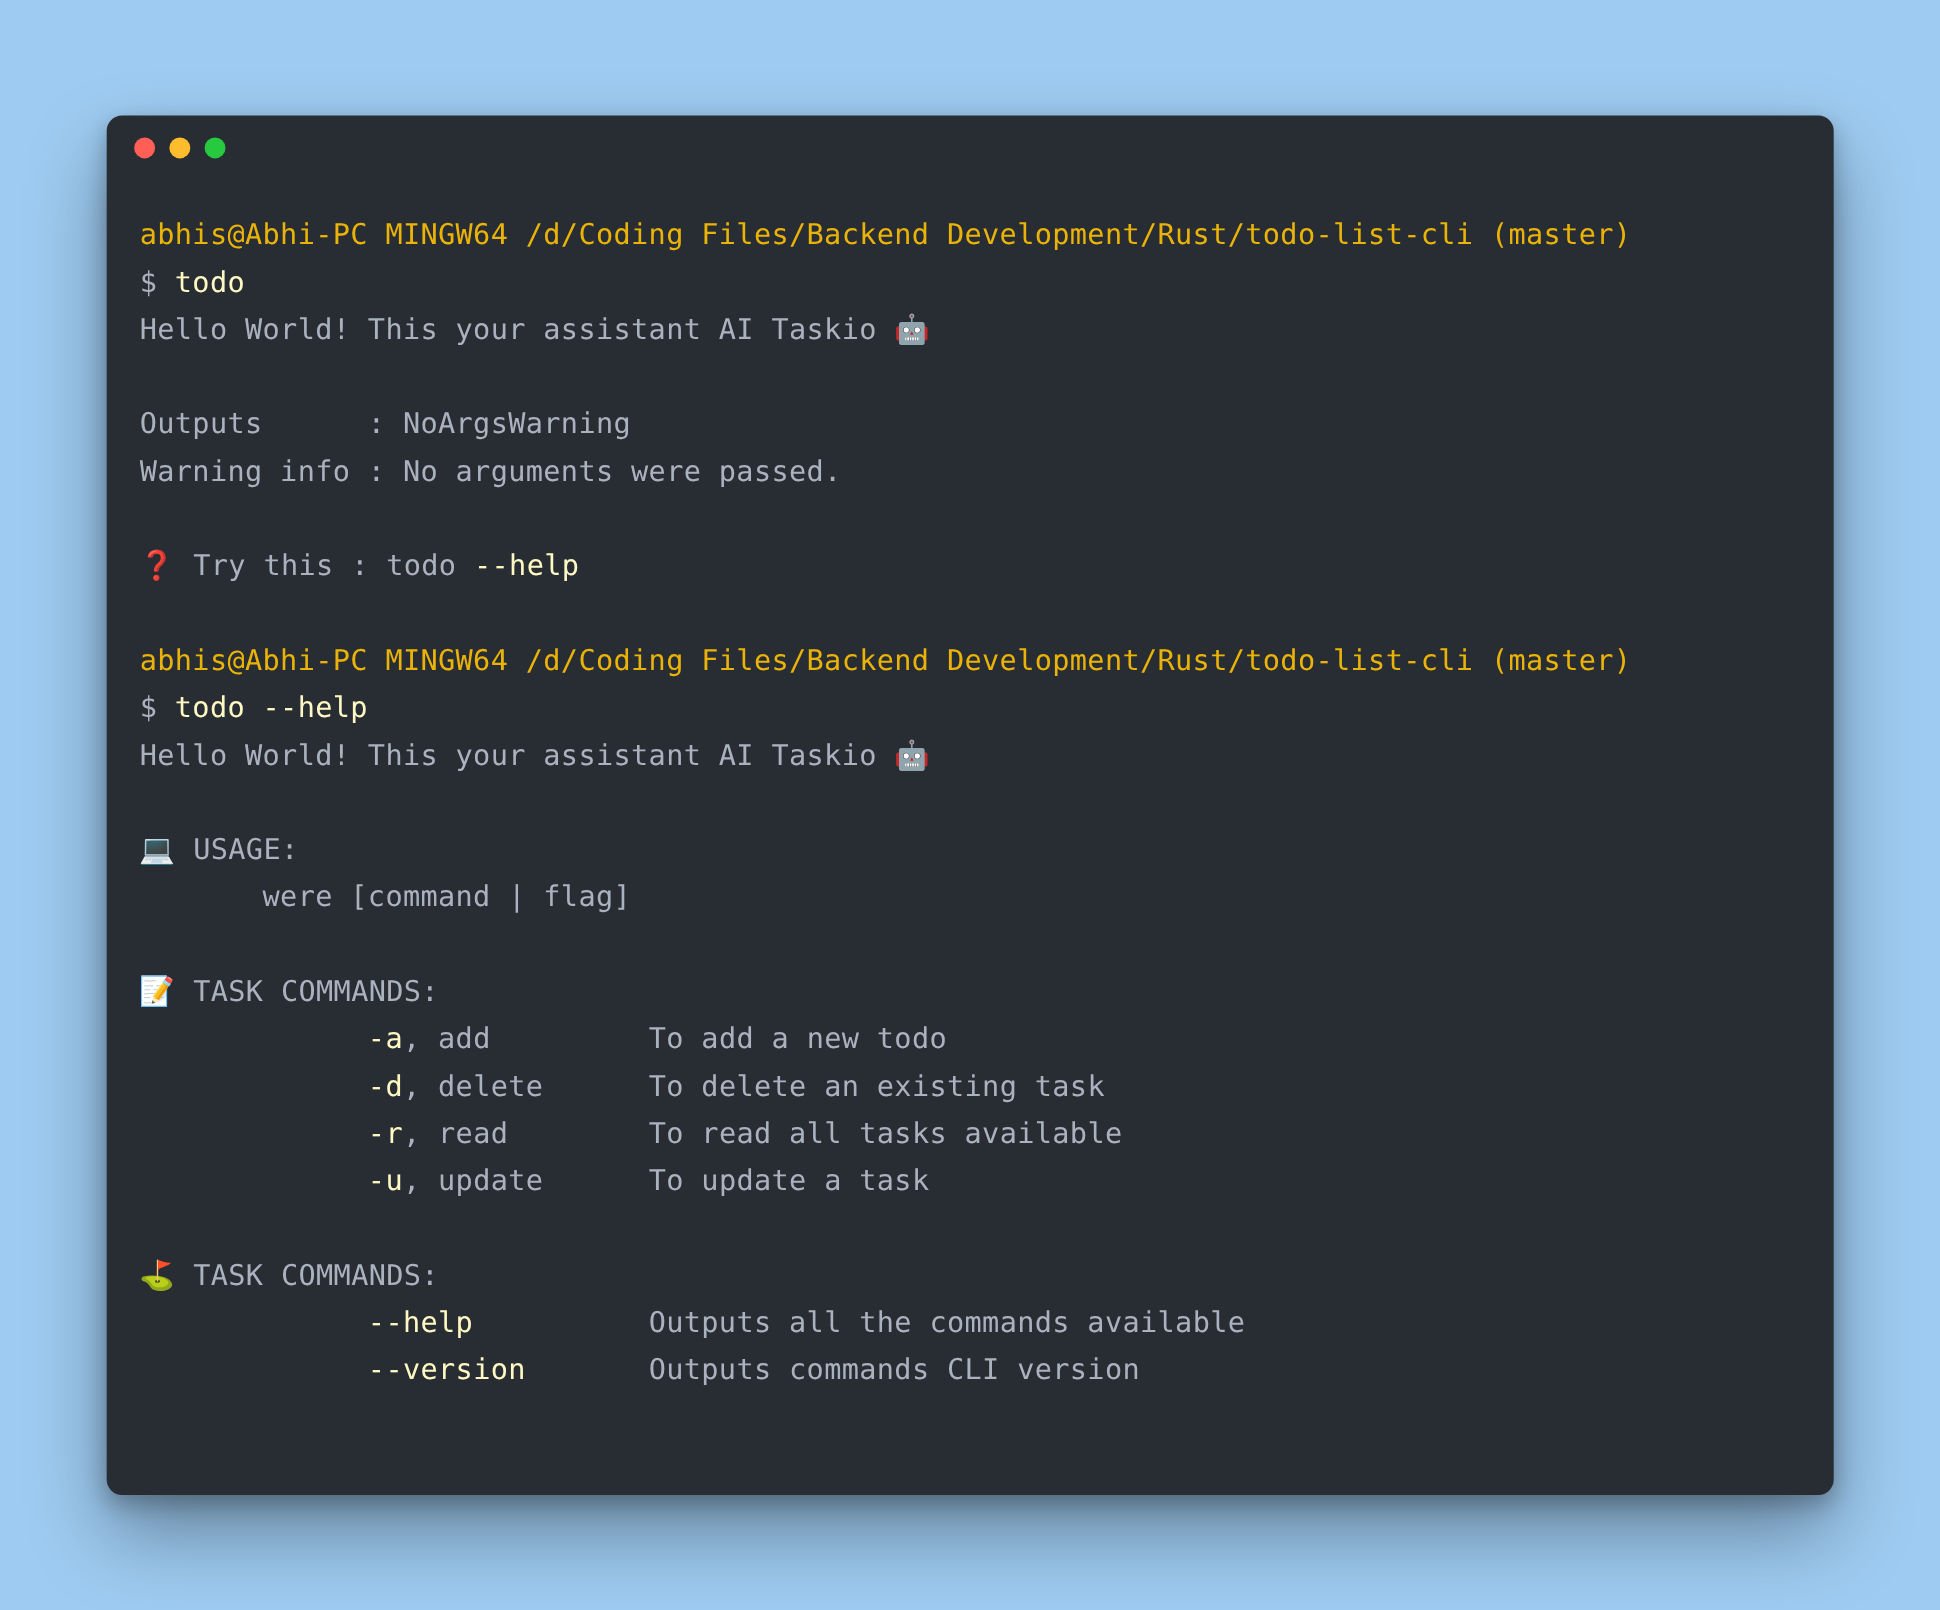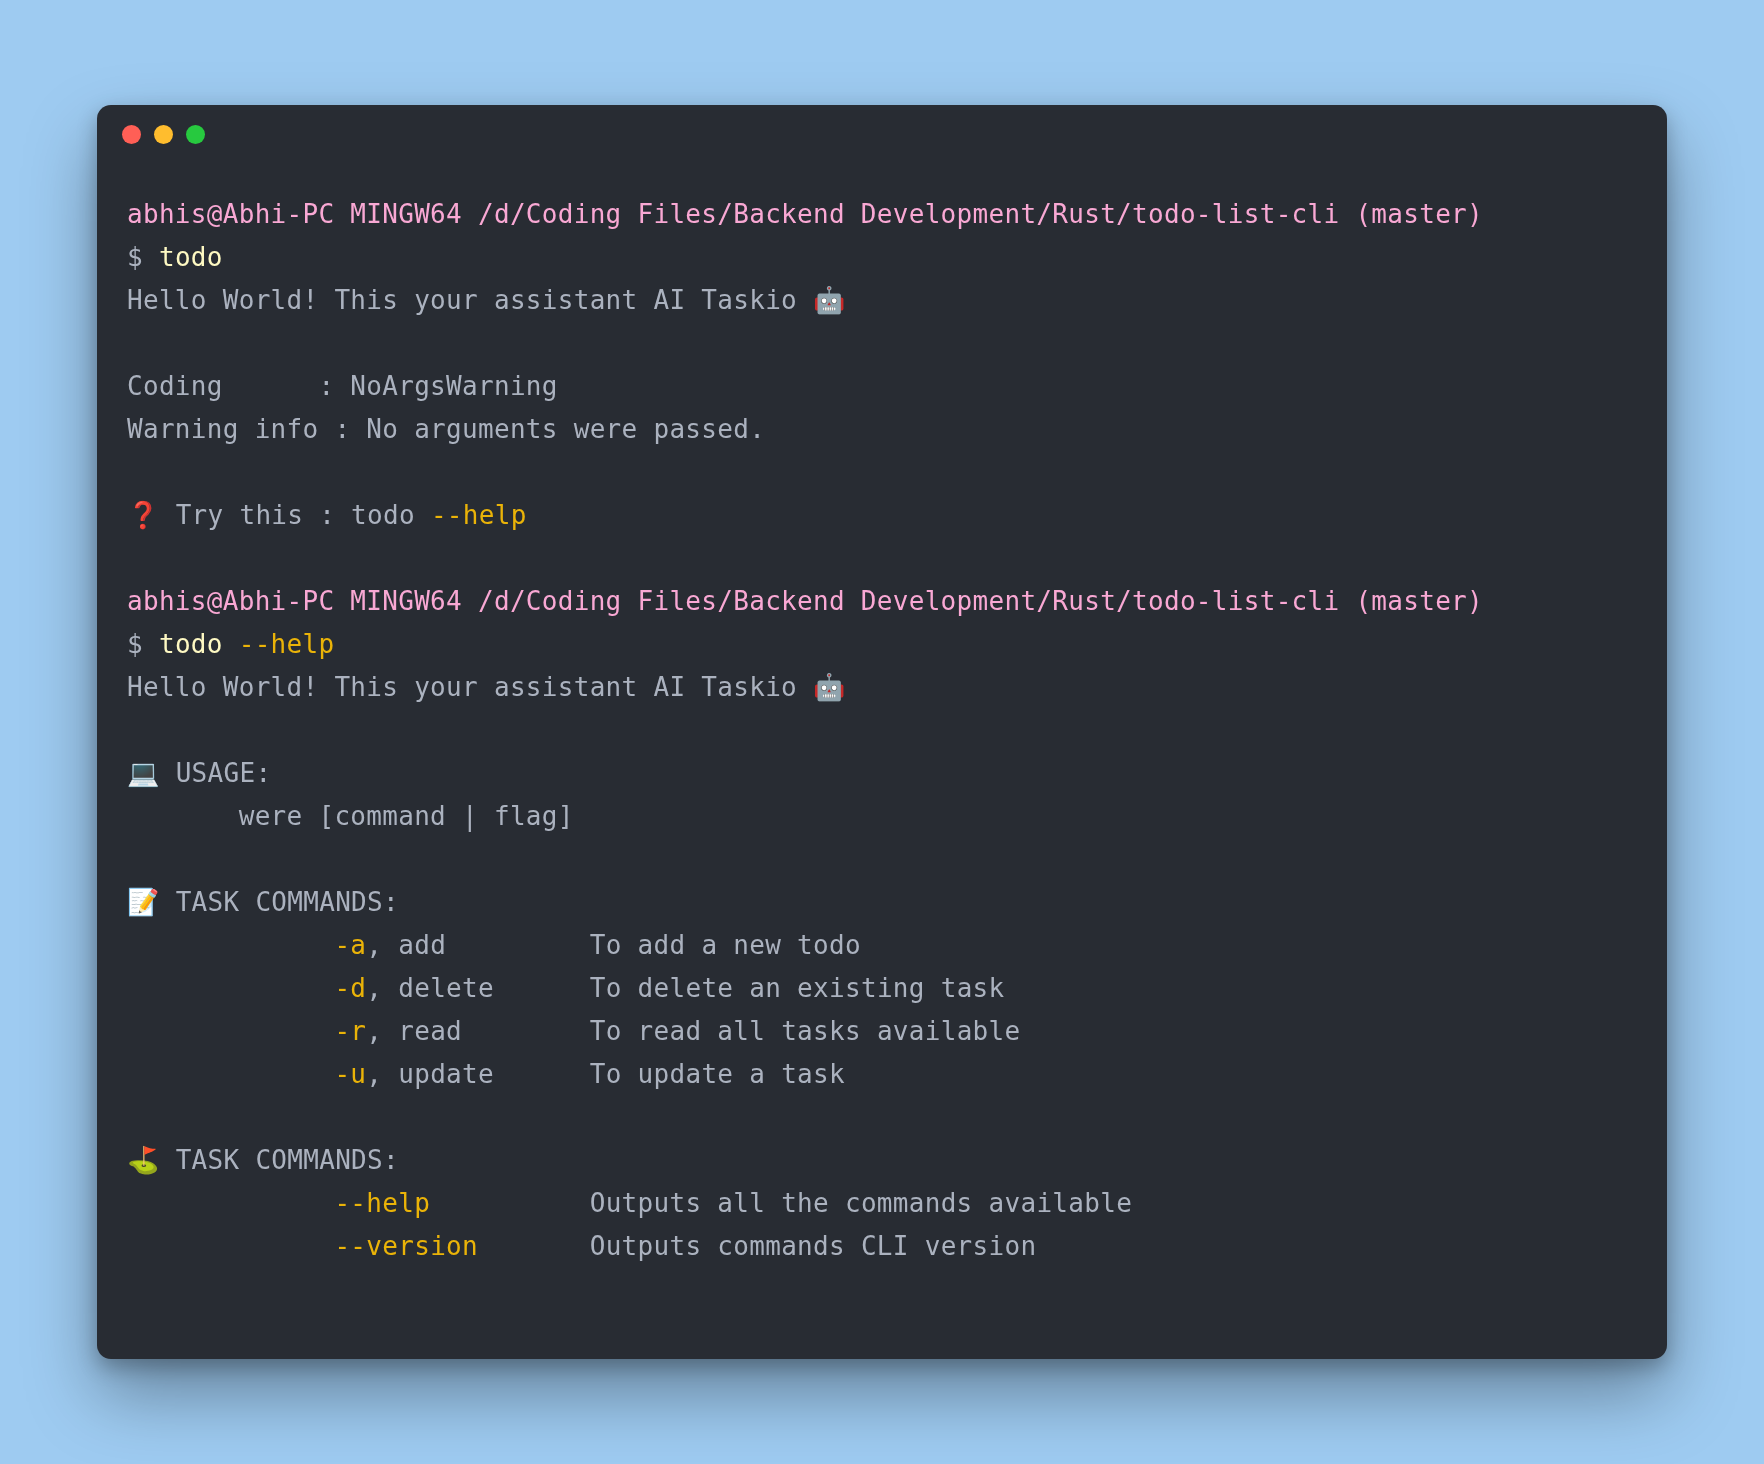--- a/index.html
+++ b/index.html
@@ -44,40 +44,40 @@
     .tl-green { background: #27c93f; }
     .terminal-body {
       flex: 1;
       padding: 30px 30px 20px 30px;
       font-size: 26px;
       line-height: 43px;
       color: #abb2bf;
       white-space: pre;
       letter-spacing: 0.3px;
     }
-    .prompt-line { color: #f9a8d4; }
+    .prompt-line { color: #eab308; }
     .dollar { color: #abb2bf; }
     .cmd { color: #fef9c3; }
-    .flag { color: #eab308; }
+    .flag { color: #fef9c3; }
     .output { color: #abb2bf; }
   </style>
 </head>
 <body>
 
 <div class="terminal-window">
   <div class="titlebar">
     <div class="traffic-light tl-red"></div>
     <div class="traffic-light tl-yellow"></div>
     <div class="traffic-light tl-green"></div>
   </div>
   <div class="terminal-body"><span class="prompt-line">abhis@Abhi-PC MINGW64 /d/Coding Files/Backend Development/Rust/todo-list-cli (master)</span>
 <span class="dollar">$ </span><span class="cmd">todo</span>
 <span class="output">Hello World! This your assistant AI Taskio 🤖</span>
 
-<span class="output">Coding      : NoArgsWarning</span>
+<span class="output">Outputs      : NoArgsWarning</span>
 <span class="output">Warning info : No arguments were passed.</span>
 
 <span class="output"><span>❓ Try this : todo </span><span class="flag">--help</span></span>
 
 <span class="prompt-line">abhis@Abhi-PC MINGW64 /d/Coding Files/Backend Development/Rust/todo-list-cli (master)</span>
 <span class="dollar">$ </span><span class="cmd">todo </span><span class="flag">--help</span>
 <span class="output">Hello World! This your assistant AI Taskio 🤖</span>
 
 <span class="output">💻 USAGE:</span>
 <span class="output">       were [command | flag]</span>

